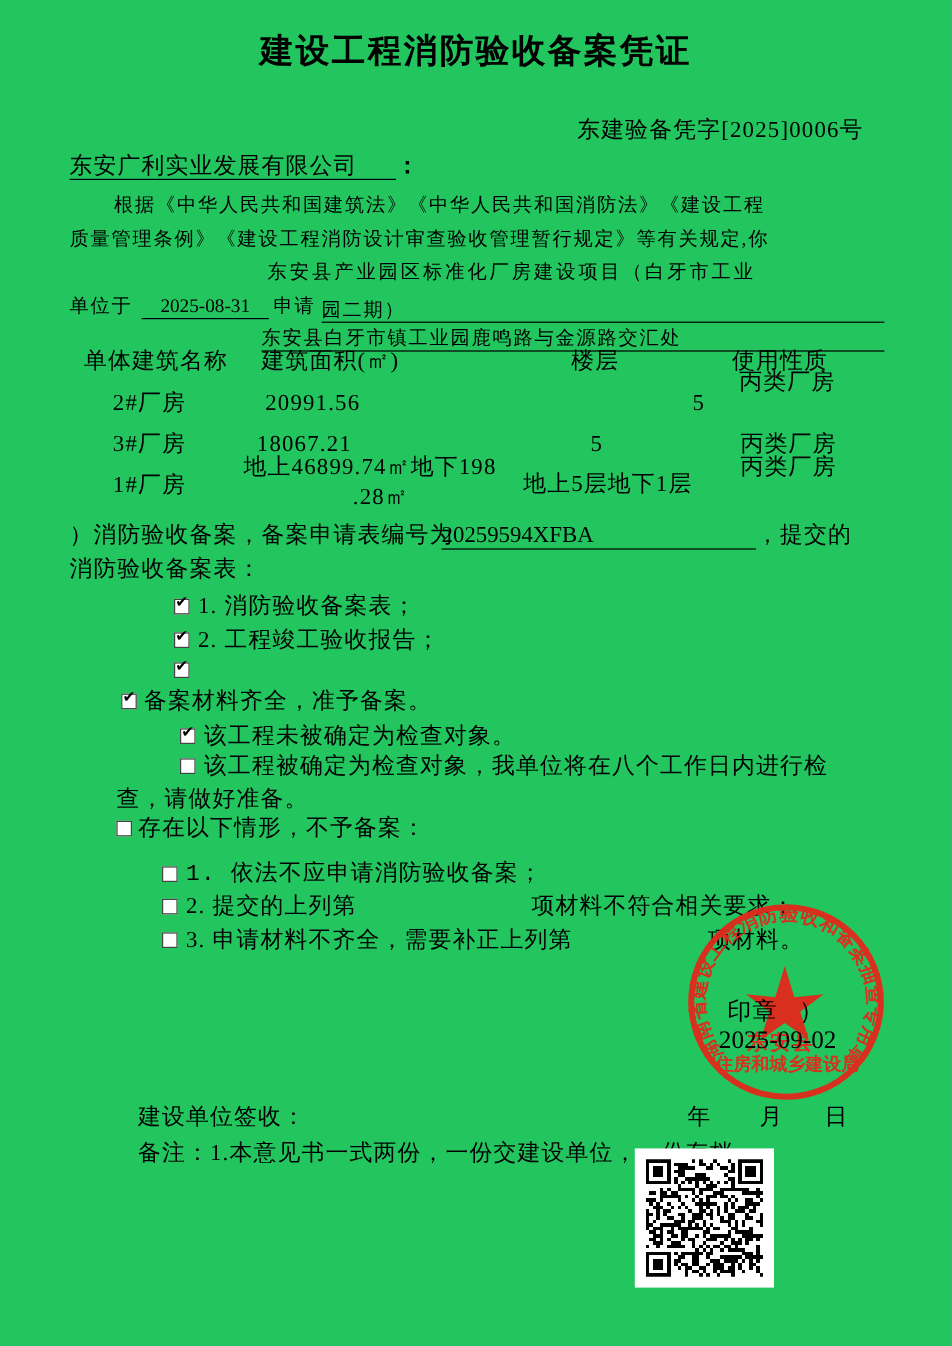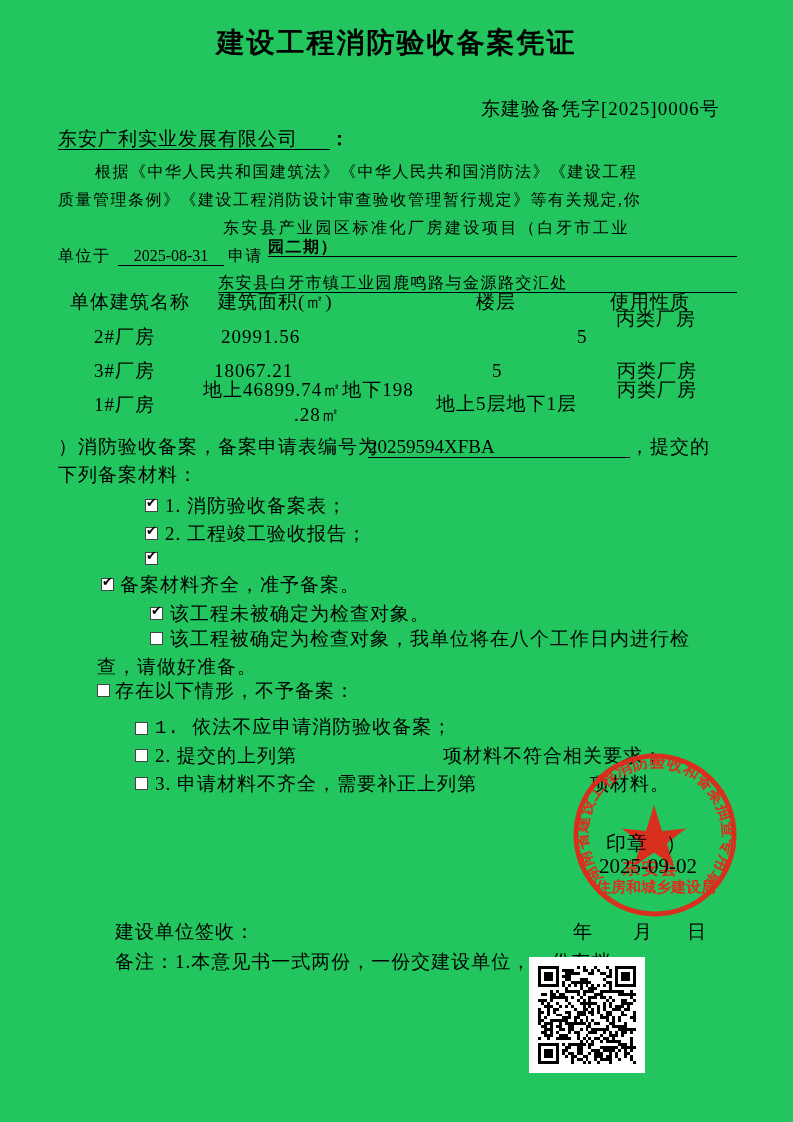--- a/index.html
+++ b/index.html
@@ -37,21 +37,21 @@
   <div class="abs zh" style="left:58px;top:129px;">
     <span class="ublk" style="min-width:272px;">东安广利实业发展有限公司</span><span style="font-weight:bold;">：</span>
   </div>
 
   <div class="abs zh20" style="left:95px;top:164px;">根据《中华人民共和国建筑法》《中华人民共和国消防法》《建设工程</div>
   <div class="abs zh20" style="left:58px;top:192px;">质量管理条例》《建设工程消防设计审查验收管理暂行规定》等有关规定,你</div>
   <div class="abs zh20" style="left:213px;top:220px;letter-spacing:2.5px;margin-left:10px;">东安县产业园区标准化厂房建设项目（白牙市工业</div>
   <div class="abs zh20" style="left:58px;top:248px;">单位于</div>
   <div class="abs zh20 u" style="left:118px;top:248px;width:106px;text-align:center;letter-spacing:0;">2025-08-31</div>
   <div class="abs zh20" style="left:228px;top:248px;">申请</div>
-  <div class="abs zh20 u" style="left:268px;top:239px;width:469px;font-weight:bold;">园二期）</div>
+  <div class="abs zh20 u" style="left:268px;top:251px;width:469px;">园二期）</div>
 
   <div class="abs zh20 u" style="left:218px;top:275px;width:519px;">东安县白牙市镇工业园鹿鸣路与金源路交汇处</div>
 
   <div class="abs zh" style="left:70px;top:292px;">单体建筑名称</div>
   <div class="abs zh" style="left:218px;top:292px;">建筑面积(㎡)</div>
   <div class="abs zh" style="left:476px;top:292px;">楼层</div>
   <div class="abs zh" style="left:610px;top:292px;">使用性质</div>
 
   <div class="abs zh" style="left:616px;top:309px;">丙类厂房</div>
   <div class="abs zh" style="left:94px;top:327px;">2#厂房</div>
@@ -65,21 +65,21 @@
 
   <div class="abs zh" style="left:94px;top:395px;">1#厂房</div>
   <div class="abs zh" style="left:203px;top:380px;">地上46899.74㎡地下198</div>
   <div class="abs zh" style="left:294px;top:405px;">.28㎡</div>
   <div class="abs zh" style="left:436px;top:394px;">地上5层地下1层</div>
   <div class="abs zh" style="left:617px;top:380px;">丙类厂房</div>
 
   <div class="abs zh" style="left:58px;top:437px;">）消防验收备案，备案申请表编号为</div>
   <div class="abs zh u" style="left:368px;top:437px;width:262px;letter-spacing:0;">20259594XFBA</div>
   <div class="abs zh" style="left:630px;top:437px;">，提交的</div>
-  <div class="abs zh" style="left:58px;top:465px;">下列备案材料：</div>
+  <div class="abs zh" style="left:58px;top:465px;">消防验收备案表：</div>
 
   <span class="cb checked" style="left:145px;top:499px;"></span>
   <div class="abs zh" style="left:165px;top:496px;">1. 消防验收备案表；</div>
 
   <span class="cb checked" style="left:145px;top:527px;"></span>
   <div class="abs zh" style="left:165px;top:524px;">2. 工程竣工验收报告；</div>
 
   <span class="cb checked" style="left:145px;top:552px;"></span>
 
   <span class="cb checked" style="left:101px;top:578px;"></span>

